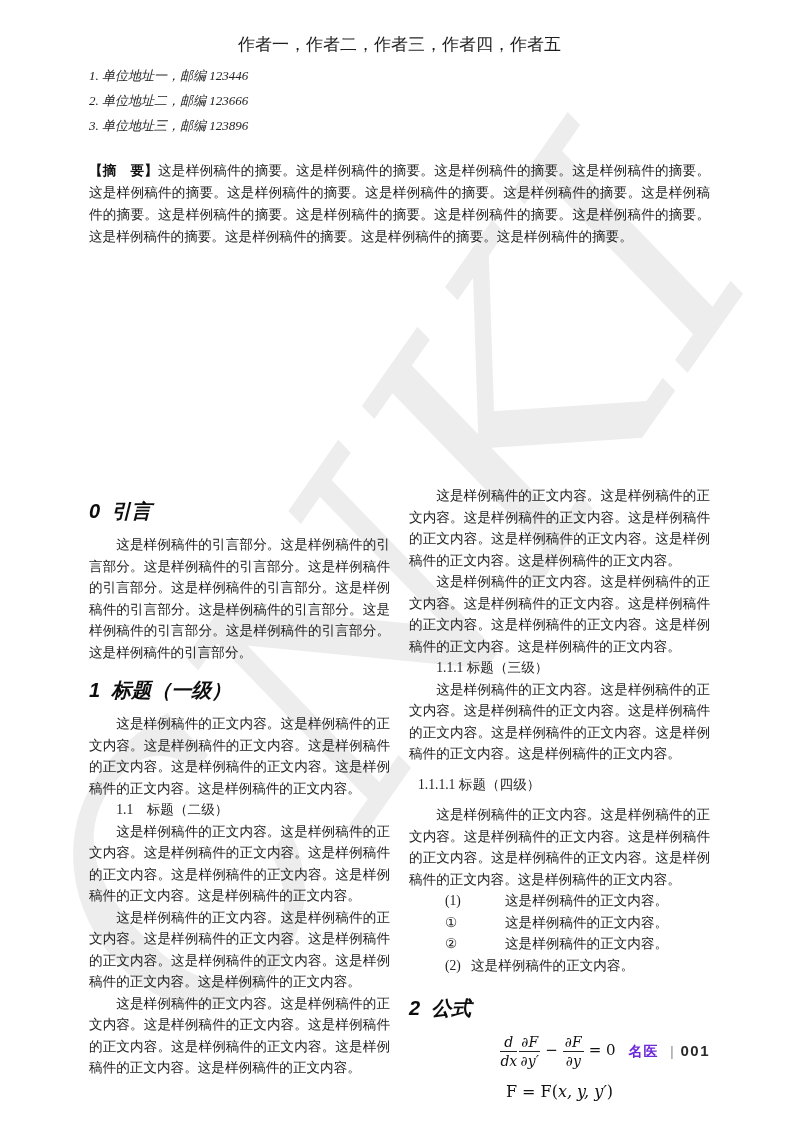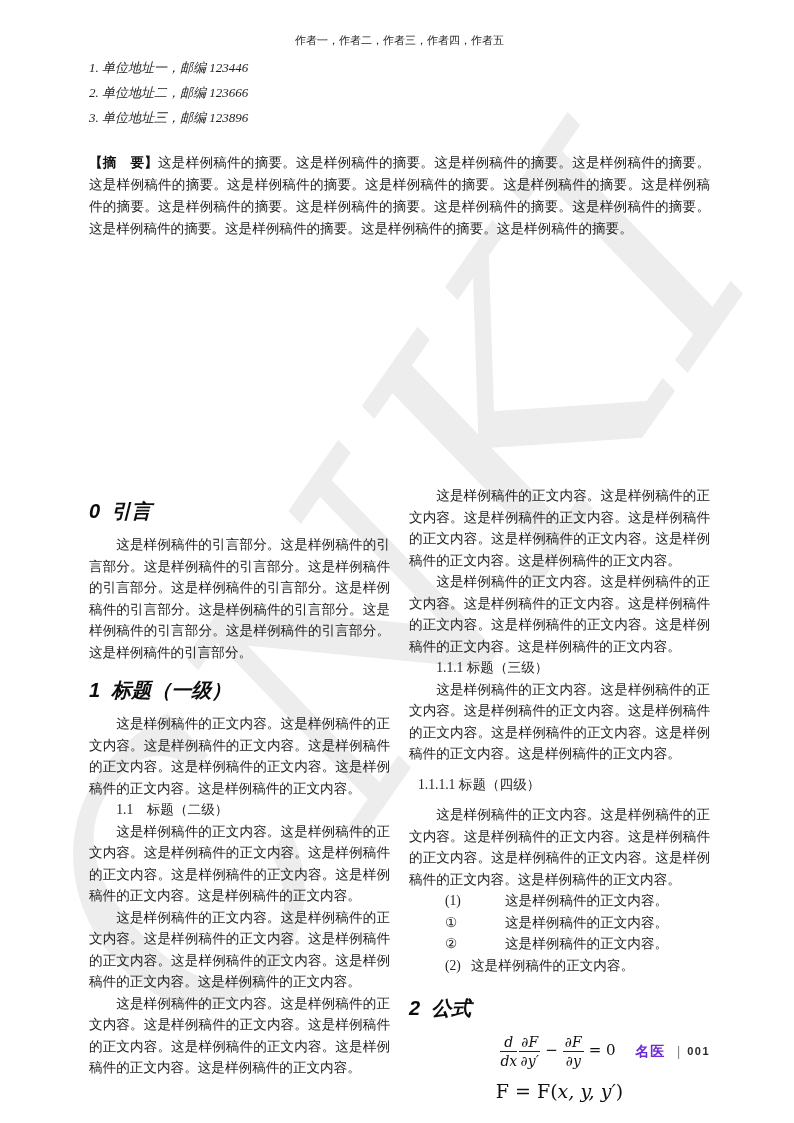--- a/index.html
+++ b/index.html
@@ -17,21 +17,21 @@
   }
   .content { position:relative; z-index:1; }
 
   
   .head { position:absolute; left:89px; top:0; width:621px; }
   .doc-title {
     margin:0; padding-top:146px; text-align:center;
     font-family:"Liberation Sans","DejaVu Sans",sans-serif;
     font-weight:bold; font-size:30px; letter-spacing:2px; color:#000;
   }
-  .authors { margin-top:33px; text-align:center; font-size:11px; color:#1e1e1e; }
+  .authors { margin-top:33px; text-align:center; font-size:17px; color:#1e1e1e; }
   .affils  { margin-top:7px; text-align:left; font-style:italic; font-size:13px; line-height:25px; color:#1e1e1e; }
   .abstract { margin:22px 0 0 0; text-align:justify; font-size:13.6px; line-height:22px; }
   .keywords { margin:0; text-align:left; font-size:13.6px; line-height:22px; }
   .blabel { font-family:"Liberation Sans","DejaVu Sans",sans-serif; font-weight:bold; font-style:normal; color:#111; }
 
   
   .col { position:absolute; top:485px; width:301px; font-size:13.6px; line-height:21.5px; }
   .col-left  { left:89px; }
   .col-right { left:409px; }
   .h1 {
@@ -53,38 +53,38 @@
 
   
   .formula {
     margin-top:16px; text-align:center; color:#111;
     font-family:"DejaVu Serif",serif; font-style:italic; font-size:15px;
   }
   .frac { display:inline-block; vertical-align:-11px; text-align:center; line-height:1.15; font-size:14px; margin:0 1px; }
   .frac .num { display:block; border-bottom:1px solid #222; padding:0 2px 1px; }
   .frac .den { display:block; padding-top:1px; }
   .formula .op { font-style:normal; margin:0 4px; }
-  .formula.f2 { margin-top:12px; font-size:19px; }
+  .formula.f2 { margin-top:12px; font-size:16px; }
   .f2 .upright { font-style:normal; }
   .f2 .vars { font-style:italic; }
 
   
   .footer { position:absolute; top:1041px; right:84px; display:flex; align-items:center; line-height:20px; }
   .journal {
     font-family:"Liberation Sans","DejaVu Sans",sans-serif;
     font-size:13.5px; color:#c7c7c7; letter-spacing:2.5px;
   }
   .logo {
     font-family:"Liberation Sans","DejaVu Sans",sans-serif;
     font-weight:bold; font-size:14px; color:#6d28d9; letter-spacing:1px; margin-left:9px;
   }
   .sep { color:#4a4a4a; margin:0 7px 0 12px; font-size:14.5px; }
   .pageno {
     font-family:"Liberation Sans","DejaVu Sans",sans-serif;
-    font-weight:bold; font-size:11px; color:#2a2a2a; letter-spacing:1.5px;
+    font-weight:bold; font-size:15px; color:#2a2a2a; letter-spacing:1.5px;
   }
 </style>
 </head>
 <body>
 
 <div class="page">
 
   <div class="watermark">CNKI</div>
 
   <div class="content">

